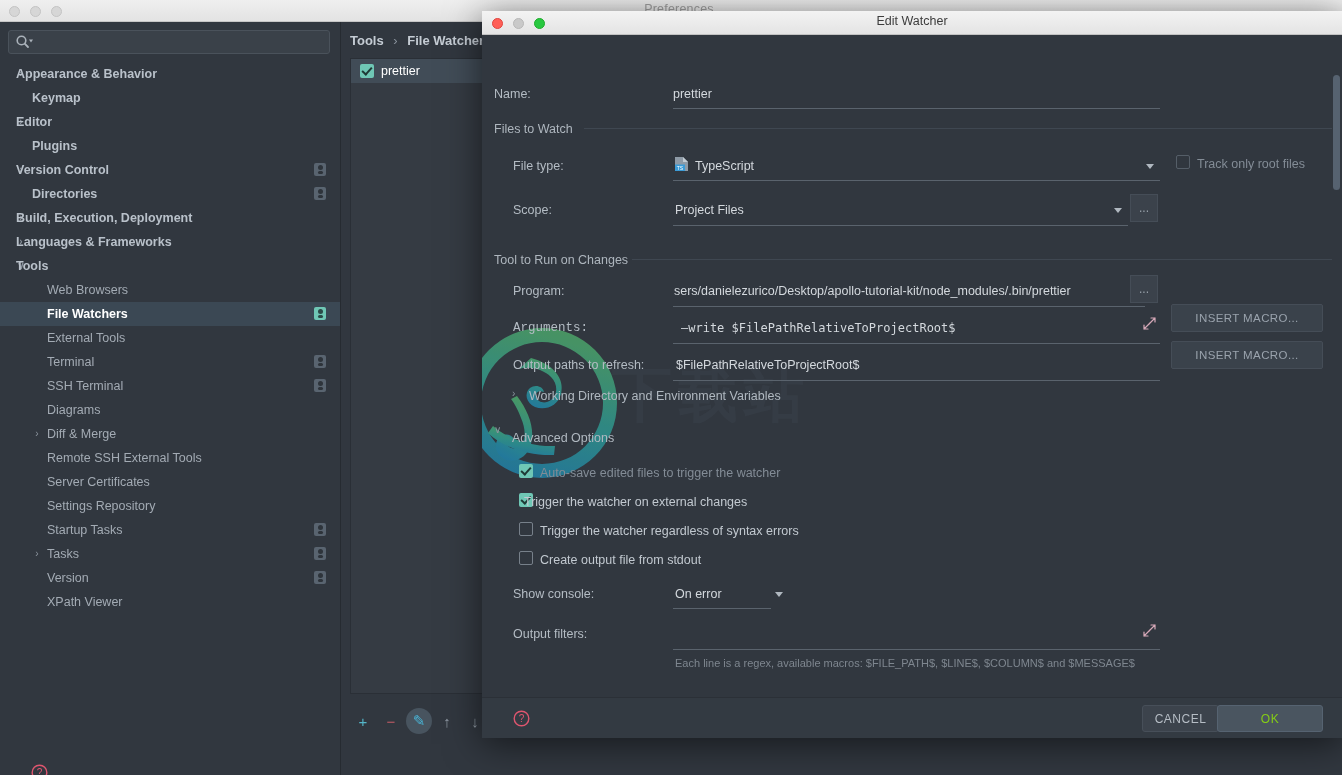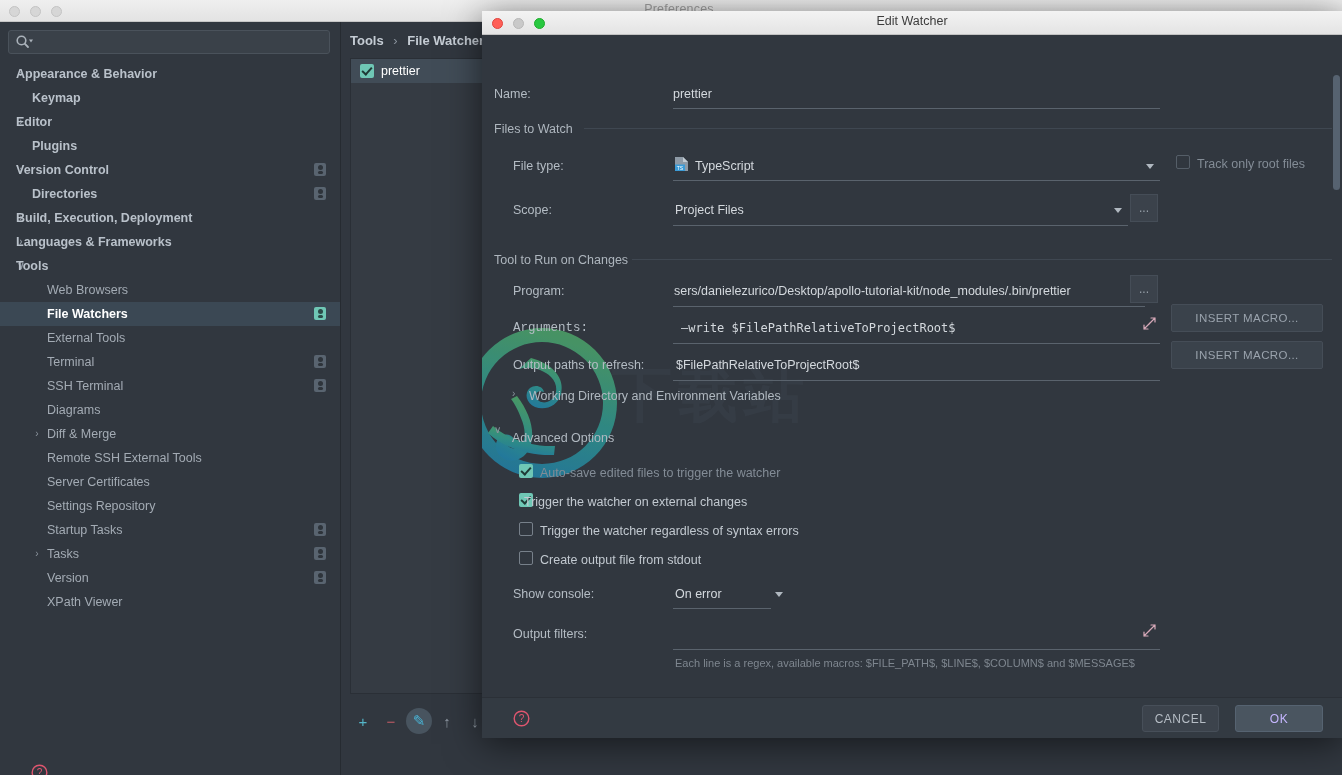--- a/index.html
+++ b/index.html
@@ -289,21 +289,21 @@
   }
   #dlg-help-icon { position: absolute; left: 31px; top: 12px; width: 17px; height: 17px; }
   .dlg-btn {
     position: absolute; top: 7px;
     height: 27px;
     border-radius: 3px;
     font-size: 12px; letter-spacing: .5px;
     display: flex; align-items: center; justify-content: center;
   }
   #cancel-button { right: 123px; width: 77px; background: #3c434c; border: 1px solid #474f59; color: #b6bdc5; }
-  #ok-button     { right: 19px;  width: 88px; background: #4a5560; border: 1px solid #566371; color: #c4b5fd; }
+  #ok-button     { right: 19px;  width: 106px; background: #4a5560; border: 1px solid #566371; color: #84cc16; }
 </style>
 </head>
 <body>
 
 <div id="prefs-window">
 
   <div id="prefs-titlebar">
     <div class="tl-dot tl-gray" id="prefs-dot-close"></div>
     <div class="tl-dot tl-gray" id="prefs-dot-min"></div>
     <div class="tl-dot tl-gray" id="prefs-dot-max"></div>

